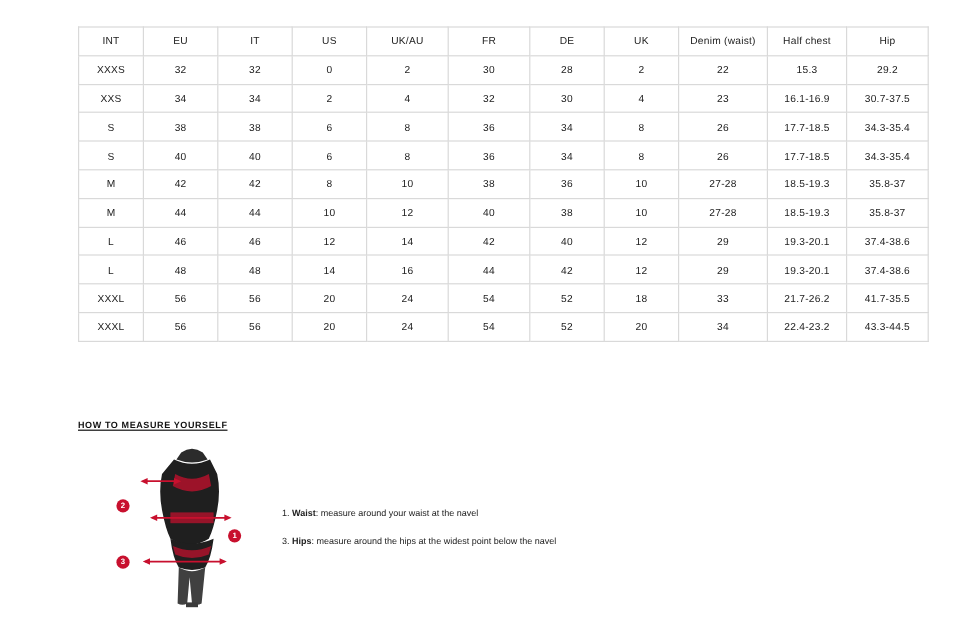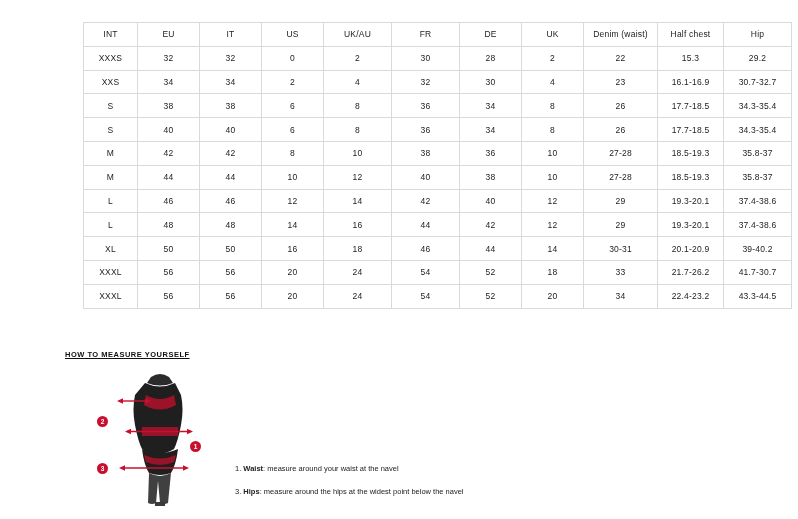--- a/index.html
+++ b/index.html
@@ -10,21 +10,21 @@
   body {
     width: 798px;
     height: 519px;
     font-family: "Liberation Sans", sans-serif;
     color: #1a1a1a;
     position: relative;
     overflow: hidden;
   }
   #size-table-wrap {
     position: absolute;
-    left: 83px;
+    left: 65px;
     top: 22px;
     width: 668px;
   }
   table.size-table {
     border-collapse: collapse;
     width: 668px;
     table-layout: fixed;
   }
   table.size-table td, table.size-table th {
     border: 1px solid #d9d9d9;
@@ -62,21 +62,21 @@
   #measure-title {
     font-size: 7.5px;
     font-weight: bold;
     letter-spacing: .5px;
     color: #111;
     margin-bottom: 10px;
     text-decoration: underline;
   }
   #measure-body {
     display: flex;
-    align-items: flex-end;
+    align-items: center;
   }
   #figure-box {
     width: 110px;
     height: 140px;
     position: relative;
     margin-left: 40px;
     flex: 0 0 110px;
   }
   #notes {
     margin-left: 20px;
@@ -160,21 +160,21 @@
         <td>XXS</td>
         <td>34</td>
         <td>34</td>
         <td>2</td>
         <td>4</td>
         <td>32</td>
         <td>30</td>
         <td>4</td>
         <td>23</td>
         <td>16.1-16.9</td>
-        <td>30.7-32.7</td>
+        <td>30.7-37.5</td>
       </tr>
       <tr>
         <td>S</td>
         <td>38</td>
         <td>38</td>
         <td>6</td>
         <td>8</td>
         <td>36</td>
         <td>34</td>
         <td>8</td>
@@ -241,44 +241,31 @@
         <td>14</td>
         <td>16</td>
         <td>44</td>
         <td>42</td>
         <td>12</td>
         <td>29</td>
         <td>19.3-20.1</td>
         <td>37.4-38.6</td>
       </tr>
       <tr>
-        <td>XL</td>
-        <td>50</td>
-        <td>50</td>
-        <td>16</td>
-        <td>18</td>
-        <td>46</td>
-        <td>44</td>
-        <td>14</td>
-        <td>30-31</td>
-        <td>20.1-20.9</td>
-        <td>39-40.2</td>
-      </tr>
-      <tr>
         <td>XXXL</td>
         <td>56</td>
         <td>56</td>
         <td>20</td>
         <td>24</td>
         <td>54</td>
         <td>52</td>
         <td>18</td>
         <td>33</td>
         <td>21.7-26.2</td>
-        <td>41.7-30.7</td>
+        <td>41.7-35.5</td>
       </tr>
       <tr>
         <td>XXXL</td>
         <td>56</td>
         <td>56</td>
         <td>20</td>
         <td>24</td>
         <td>54</td>
         <td>52</td>
         <td>20</td>

